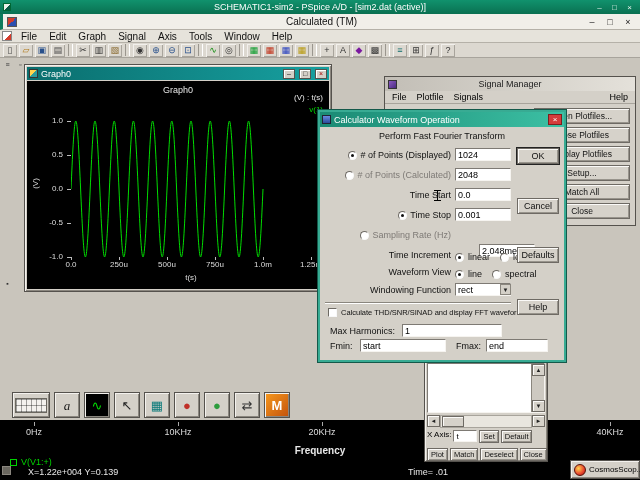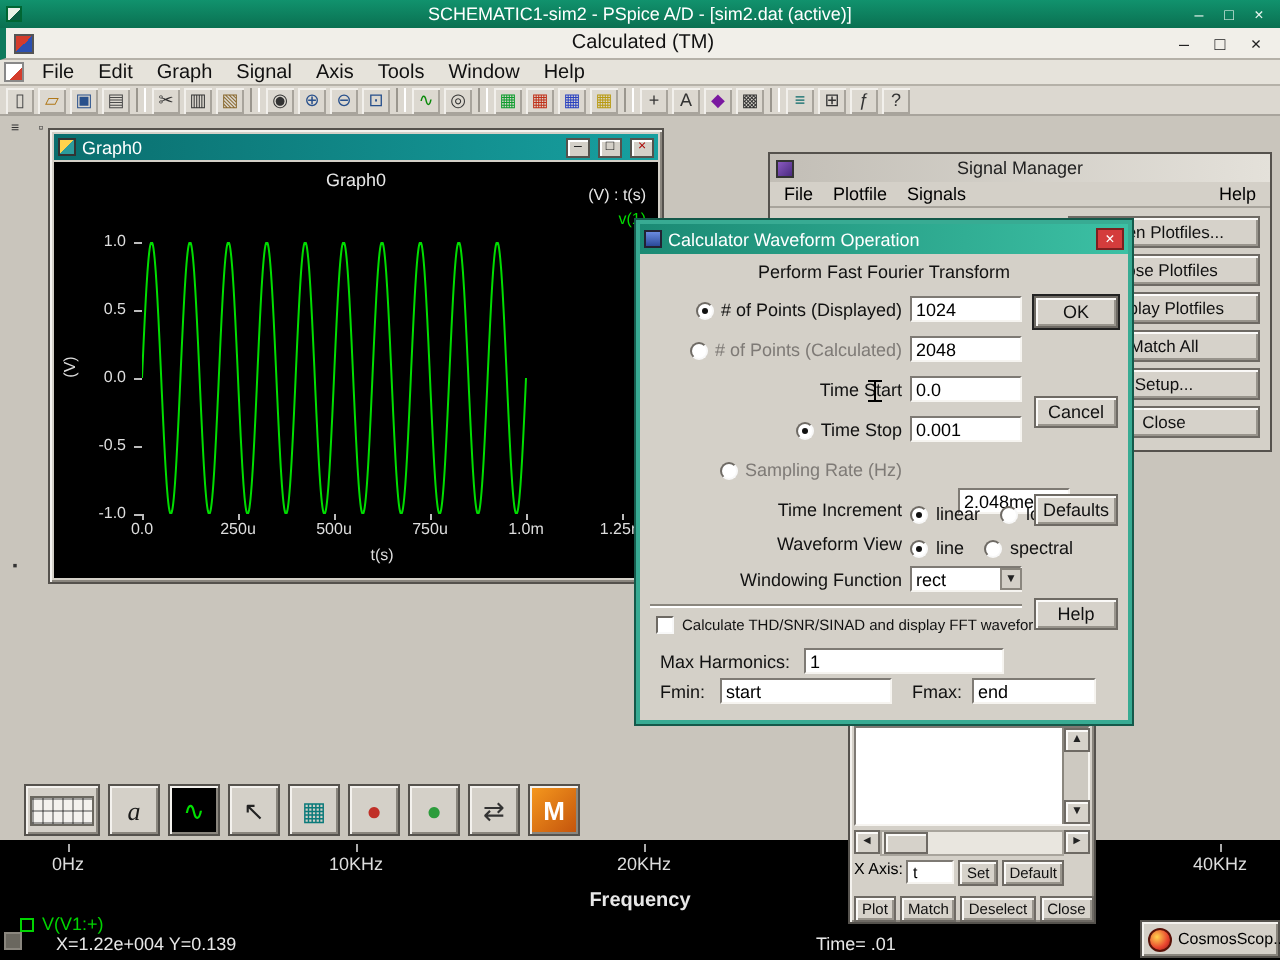--- a/index.html
+++ b/index.html
@@ -355,22 +355,22 @@
         <span class="sm-mitem" data-name="menu-plotfile">Plotfile</span>
         <span class="sm-mitem" data-name="menu-signals">Signals</span>
         <span class="sm-mitem smhelp" data-name="menu-help">Help</span>
       </div>
       <div class="smbody" data-name="signal-manager-body">
         <div class="sm-buttons" data-name="signal-manager-buttons">
 
         <button class="btn smbtn" data-name="open-plotfiles-button">Open Plotfiles...</button>
             <button class="btn smbtn" data-name="close-plotfiles-button">Close Plotfiles</button>
             <button class="btn smbtn" data-name="display-plotfiles-button">Display Plotfiles</button>
+            <button class="btn smbtn" data-name="setup-button">Setup...</button>
             <button class="btn smbtn" data-name="match-all-button">Match All</button>
-            <button class="btn smbtn" data-name="setup-button">Setup...</button>
             <button class="btn smbtn" data-name="signal-manager-close-button">Close</button>
           </div>
       </div>
     </div>
 
     <div class="calc-dialog abs" data-name="calculator-waveform-dialog">
       <div class="ctitle" data-name="calc-dialog-titlebar">
         <span class="mini-icon calc-ic" data-name="calculator-dialog-icon"></span>
         <span class="ctitle-text" data-name="calc-dialog-title">Calculator Waveform Operation</span>
         <span class="cclose" data-name="close-icon">×</span>

